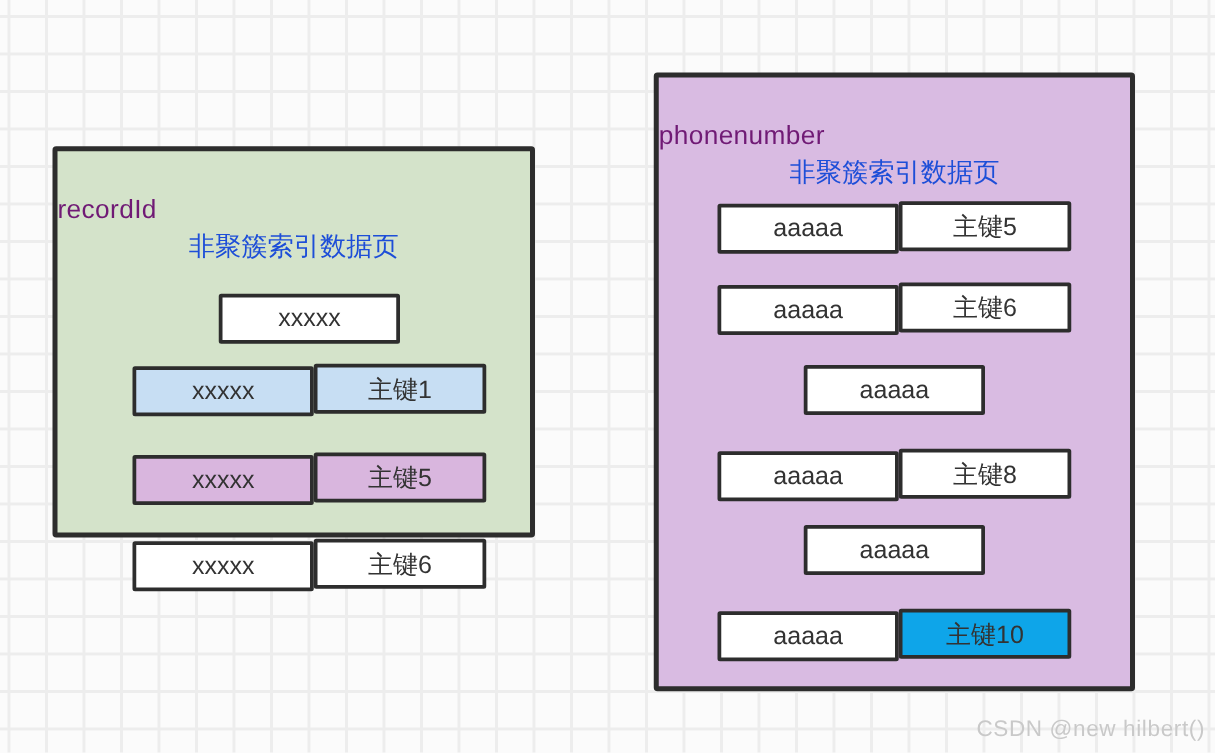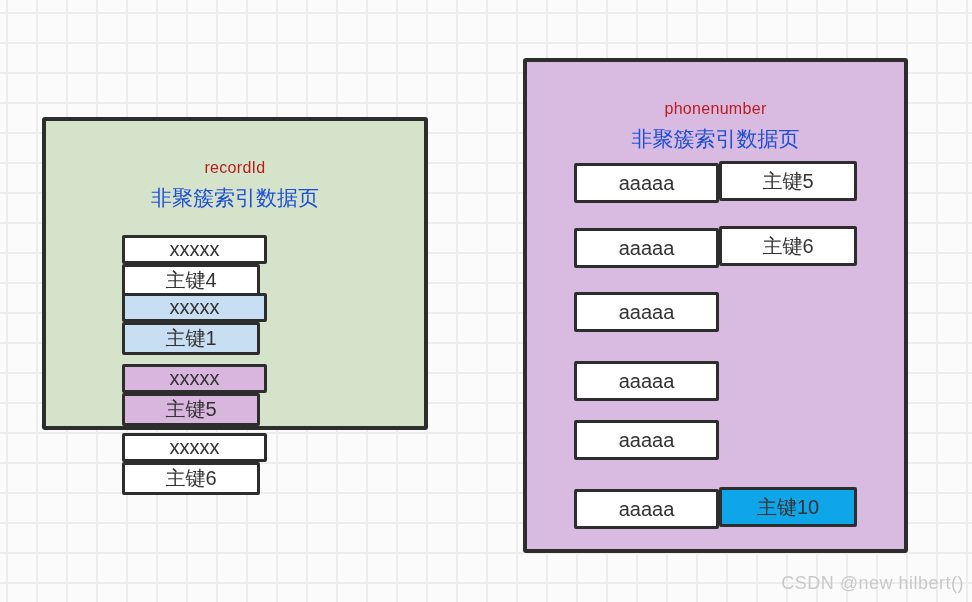--- a/index.html
+++ b/index.html
@@ -22,30 +22,30 @@
   .panel{
     position:absolute;
     box-sizing:border-box;
     border:4px solid var(--outline);
     border-radius:3px;
   }
   .panel-left{left:42px;top:117px;width:386px;height:313px;}
   .panel-right{left:523px;top:58px;width:385px;height:495px;}
 
   .panel-title{
-    text-align:center;font-size:16px;line-height:30px;
-    margin-top:32px;color:#b91c1c;letter-spacing:.3px;
+    text-align:left;font-size:21px;line-height:30px;
+    margin-top:32px;color:#701a75;letter-spacing:.3px;
   }
   .panel-subtitle{
     text-align:center;font-size:21px;line-height:30px;color:#1d4ed8;
   }
 
   .rows{display:block;}
-  .row{display:flex;align-items:flex-start;height:42px;width:283px;}
-  .panel-left  .row{margin-left:76px;flex-direction:column;}
+  .row{display:flex;align-items:flex-start;height:42px;width:283px;justify-content:center;}
+  .panel-left  .row{margin-left:60px;}
   .panel-right .row{margin-left:47px;}
 
   .panel-left  .rows .row:nth-child(1){margin-top:20px;margin-bottom:16px;}
   .panel-left  .rows .row:nth-child(2){margin-bottom:29px;}
   .panel-left  .rows .row:nth-child(3){margin-bottom:27px;}
 
   .panel-right .rows .row:nth-child(1){margin-top:7px;margin-bottom:23px;}
   .panel-right .rows .row:nth-child(2){margin-bottom:22px;}
   .panel-right .rows .row:nth-child(3){margin-bottom:27px;}
   .panel-right .rows .row:nth-child(4){margin-bottom:17px;}
@@ -70,21 +70,20 @@
 <body>
 
 <div>
 
   <section class="panel panel-left" style="background: rgb(212, 227, 202);">
     <div class="panel-title">recordId</div>
     <div class="panel-subtitle">非聚簇索引数据页</div>
     <div class="rows">
   <div class="row">
     <div class="cell cell-value" style="background: rgb(255, 255, 255);">xxxxx</div>
-    <div class="cell cell-key" style="background: rgb(255, 255, 255);">主键4</div>
   </div>
 
   <div class="row">
     <div class="cell cell-value" style="background: rgb(199, 222, 243);">xxxxx</div>
     <div class="cell cell-key" style="background: rgb(199, 222, 243);">主键1</div>
   </div>
 
   <div class="row">
     <div class="cell cell-value" style="background: rgb(217, 182, 222);">xxxxx</div>
     <div class="cell cell-key" style="background: rgb(217, 182, 222);">主键5</div>
@@ -110,20 +109,21 @@
     <div class="cell cell-value" style="background: rgb(255, 255, 255);">aaaaa</div>
     <div class="cell cell-key" style="background: rgb(255, 255, 255);">主键6</div>
   </div>
 
   <div class="row">
     <div class="cell cell-value" style="background: rgb(255, 255, 255);">aaaaa</div>
   </div>
 
   <div class="row">
     <div class="cell cell-value" style="background: rgb(255, 255, 255);">aaaaa</div>
+    <div class="cell cell-key" style="background: rgb(255, 255, 255);">主键8</div>
   </div>
 
   <div class="row">
     <div class="cell cell-value" style="background: rgb(255, 255, 255);">aaaaa</div>
   </div>
 
   <div class="row">
     <div class="cell cell-value" style="background: rgb(255, 255, 255);">aaaaa</div>
     <div class="cell cell-key" style="background: #0ea5e9;">主键10</div>
   </div>

